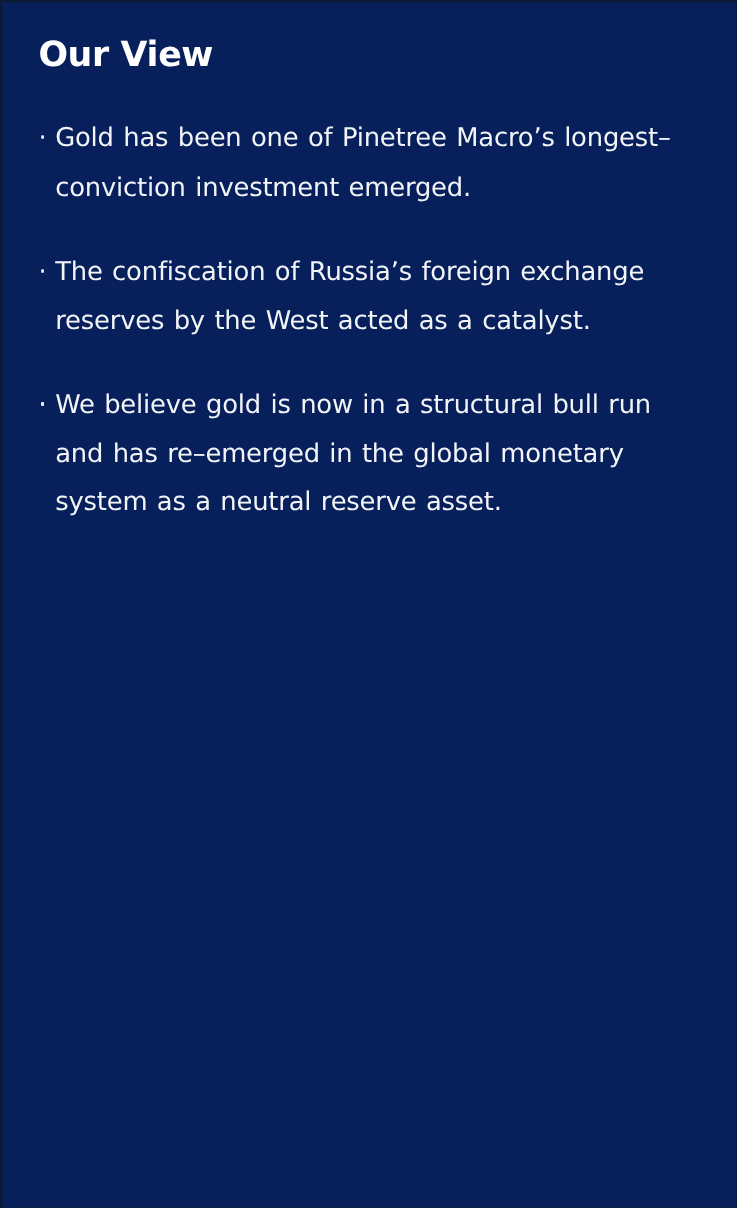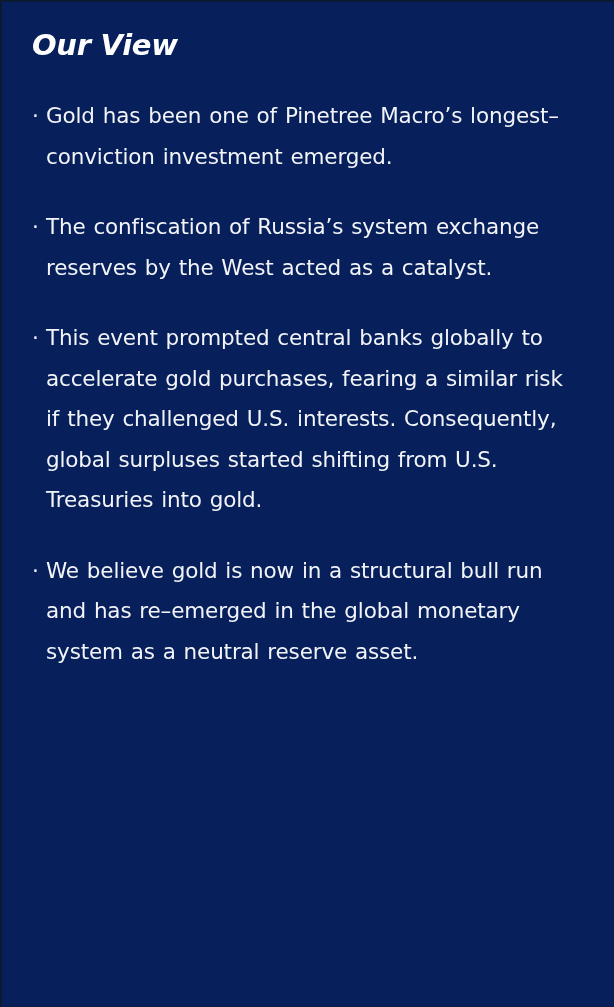--- a/index.html
+++ b/index.html
@@ -33,21 +33,20 @@
 
   .panel-title {
     color: #ffffff;
     font-family: "DejaVu Sans", sans-serif;
     font-size: 29px;
     font-weight: bold;
     letter-spacing: -0.3px;
     line-height: 34px;
     margin: 0 0 34px 0;
     white-space: nowrap;
-    font-style: italic;
   }
 
   .bullet-list {
     list-style: none;
     margin: 0;
     padding: 0;
   }
 
   .bullet-item {
     position: relative;
@@ -87,26 +86,25 @@
 
     <ul class="bullet-list">
 
       <li class="bullet-item">
         <span class="bullet-dot">·</span>
         <span>Gold has been one of Pinetree Macro’s longest–conviction investment emerged.</span>
       </li>
 
       <li class="bullet-item">
         <span class="bullet-dot">·</span>
-        <span>The confiscation of Russia’s system exchange reserves by the West acted as a catalyst.</span>
+        <span>The confiscation of Russia’s foreign exchange reserves by the West acted as a catalyst.</span>
       </li>
 
       <li class="bullet-item">
         <span class="bullet-dot">·</span>
-        <span>This event prompted central banks globally to accelerate gold purchases, fearing a similar risk if they challenged U.S. interests. Consequently, global surpluses started shifting from U.S. Treasuries into gold.</span>
       </li>
 
       <li class="bullet-item">
         <span class="bullet-dot">·</span>
         <span>We believe gold is now in a structural bull run and has re–emerged in the global monetary system as a neutral reserve asset.</span>
       </li>
 
     </ul>
   </div>
 </div>

